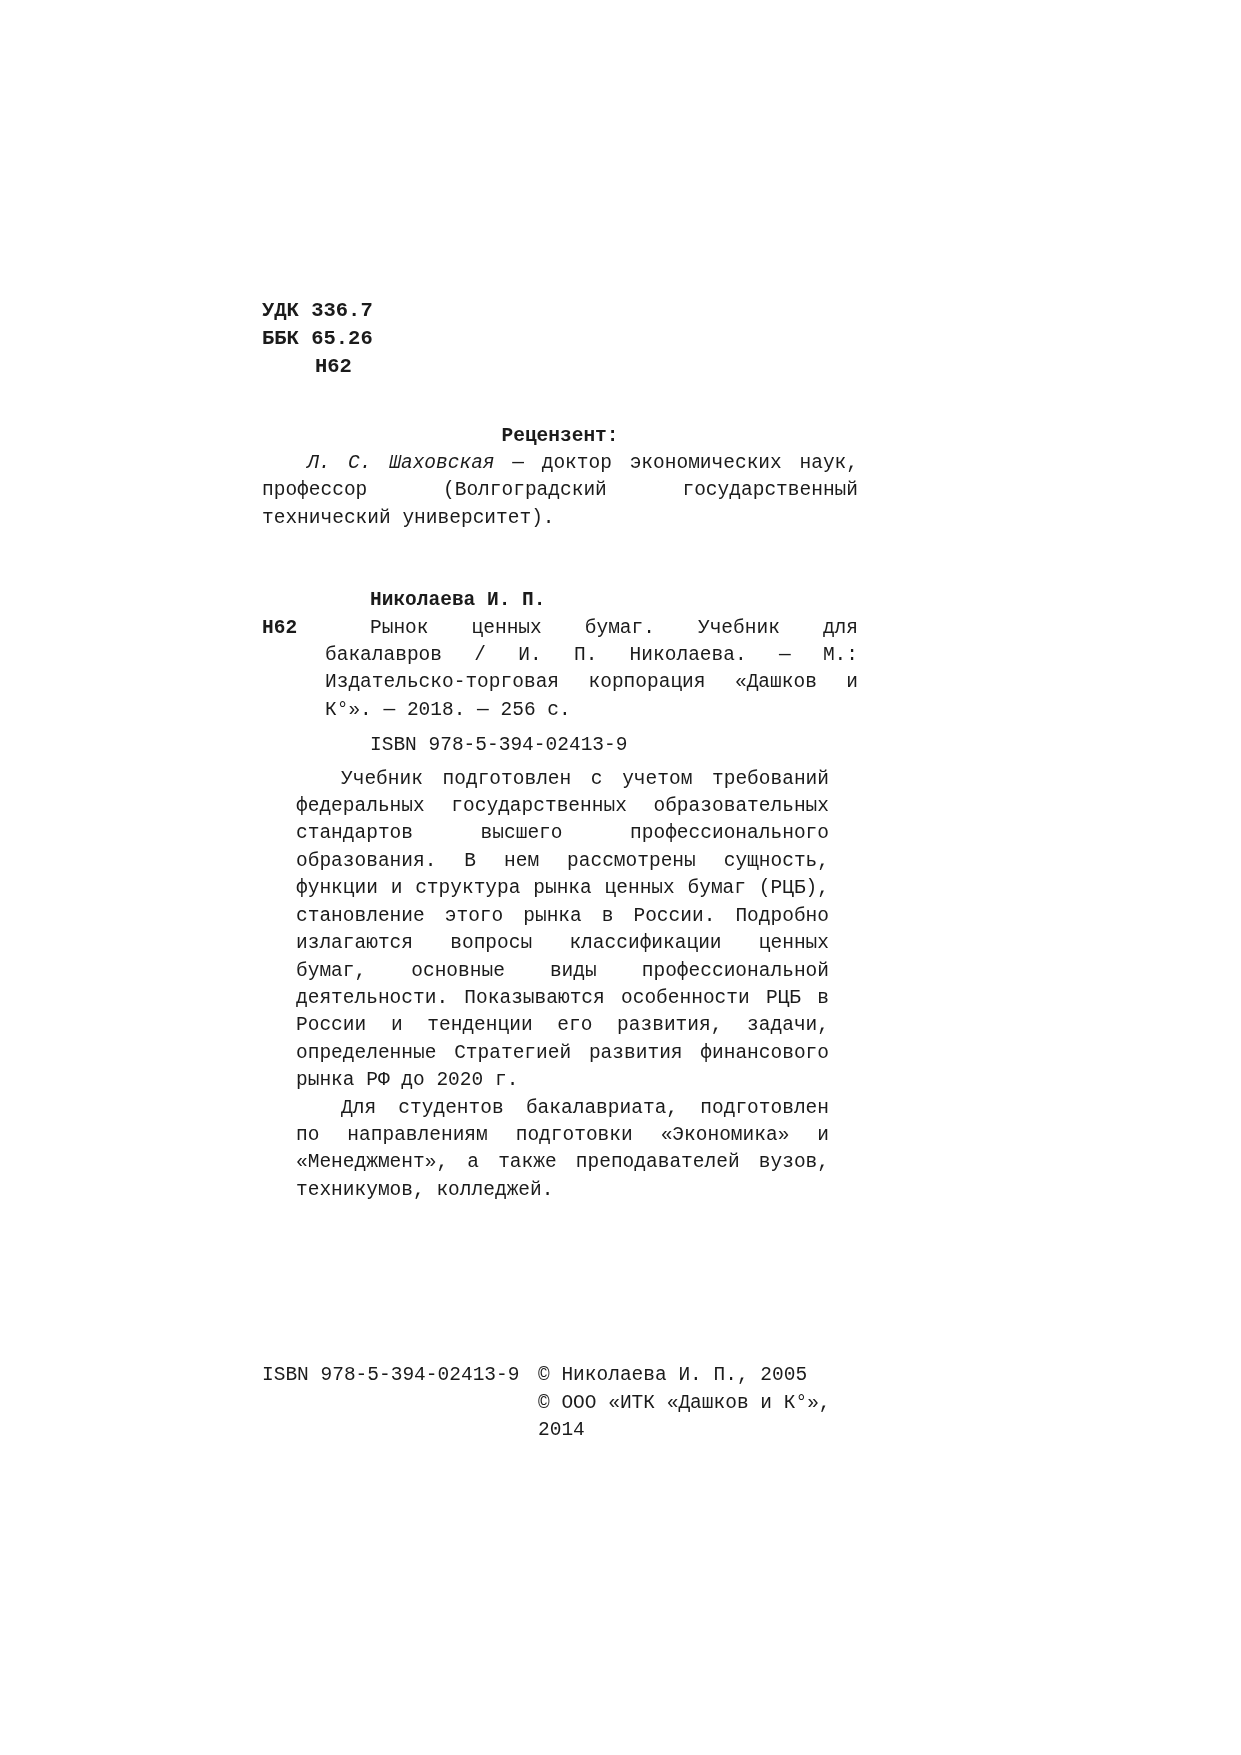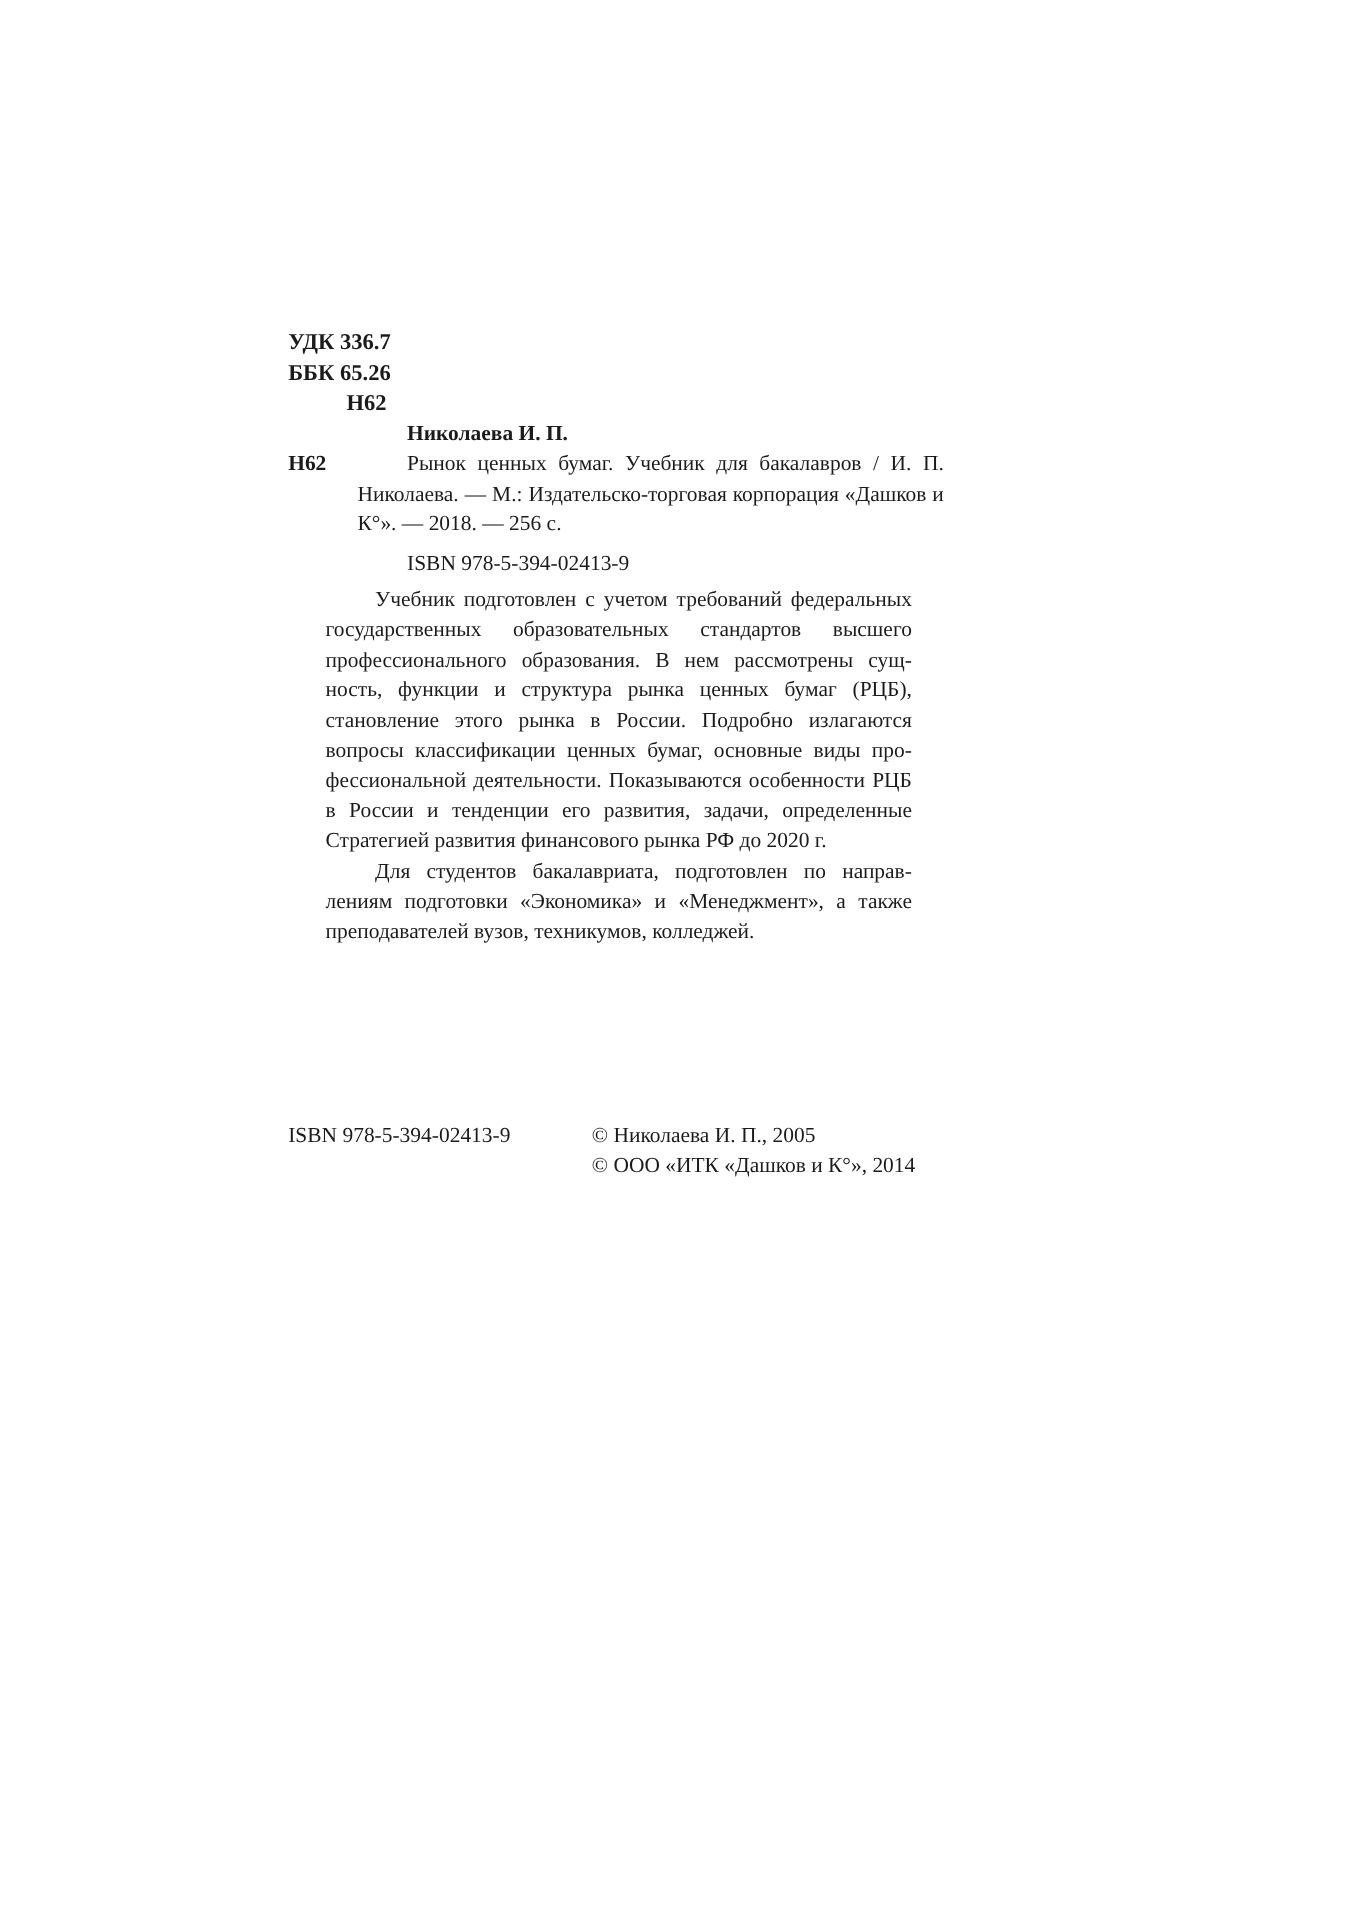--- a/index.html
+++ b/index.html
@@ -2,21 +2,21 @@
 <html><head>
 <meta charset="utf-8">
 <style>
   * { margin: 0; padding: 0; box-sizing: border-box; }
   html, body { background: #ffffff; }
   .page {
     position: relative;
     width: 1241px;
     height: 1755px;
     background: #ffffff;
-    font-family: Liberation Serif, serif;
+    font-family: Liberation Mono, monospace;
     color: #1b1b1b;
     overflow: hidden;
   }
   .content {
     position: absolute;
     left: 262px;
     top: 0;
     width: 596px;
   }
   
@@ -40,20 +40,21 @@
     font-size: 19.5px;
     line-height: 27.4px;
     text-align: justify;
     hyphens: manual;
   }
   .reviewer-paragraph { text-indent: 45px; }
   .italic { font-style: italic; }
 
   
   .author-heading {
+    margin-top: 55px;
     margin-left: 108px;
     font-weight: bold;
     font-size: 19.5px;
     line-height: 27.4px;
   }
   .catalog-wrap {
     position: relative;
     margin-left: 63px;
     width: 533px;
   }
@@ -97,20 +98,24 @@
 
 <div class="page">
   <div class="content">
 
     <div class="codes">
       <div>УДК 336.7</div>
       <div>ББК 65.26</div>
       <div class="indent">Н62</div>
     </div>
 
+    <div class="reviewer">
+      <div class="reviewer-heading">Рецензент:</div>
+      <p class="body-text reviewer-paragraph"><span class="italic">Л. С. Шаховская</span><span> — доктор экономических наук, профессор (Волго­градский государственный технический университет).</span></p>
+    </div>
 
     <div class="author-heading">Николаева И. П.</div>
 
     <div class="catalog-wrap">
       <span class="margin-code">Н62</span>
       <p class="body-text catalog-entry">Рынок ценных бумаг. Учебник для бакалавров / И. П. Николаева. — М.: Издательско-торговая корпо­рация «Дашков и К°». — 2018. — 256 с.</p>
     </div>
 
     <div class="isbn-center">ISBN 978-5-394-02413-9</div>
 

